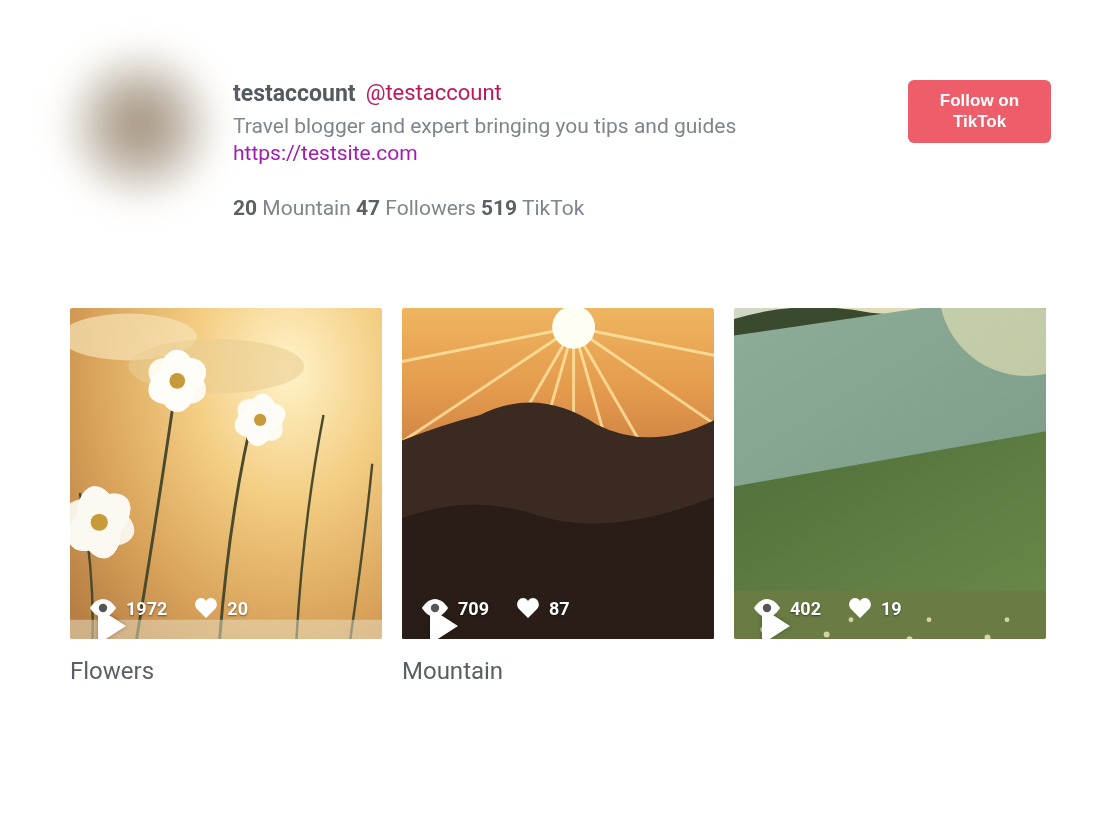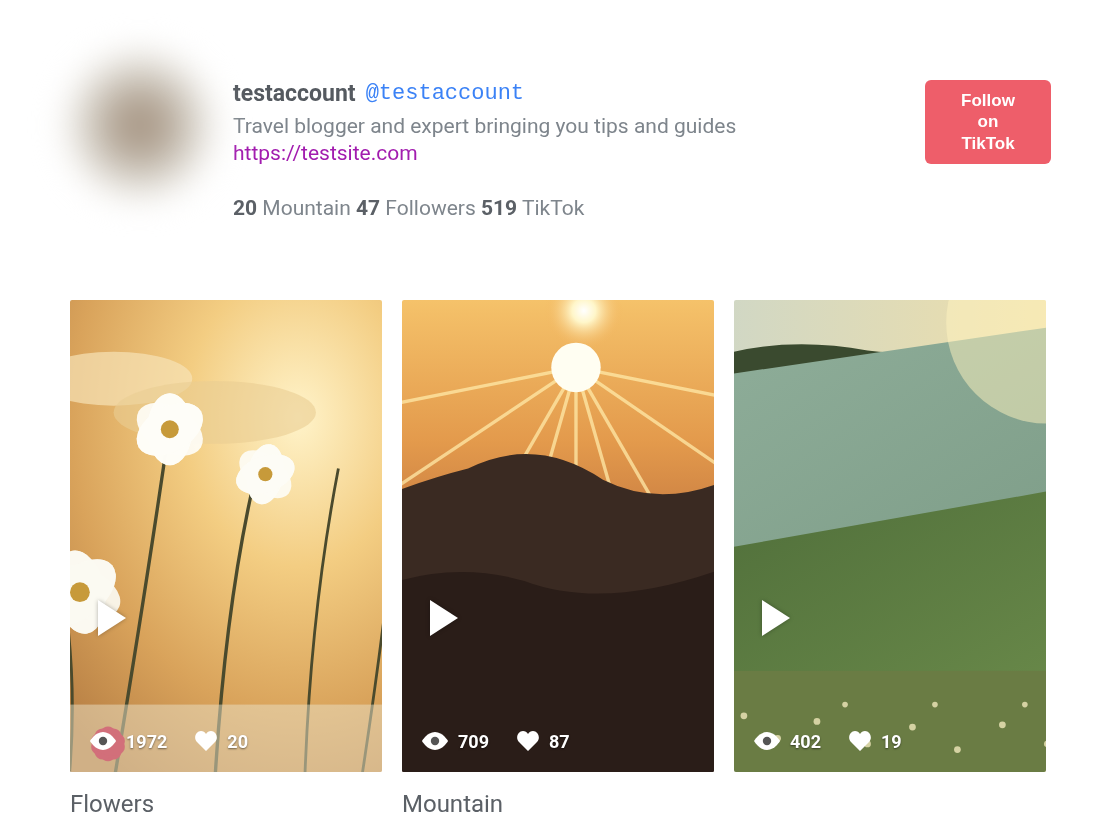--- a/index.html
+++ b/index.html
@@ -28,33 +28,32 @@
       margin-right: 18px;
       margin-top: -10px;
       margin-left: -5px;
     }
     .profile-info {
       flex: 1;
       padding-top: 20px;
     }
     .name-line {
       display: flex;
-      align-items: center;
+      align-items: flex-start;
       gap: 10px;
     }
     .display-name {
       font-size: 23px;
       font-weight: 700;
       color: #555a60;
     }
     .handle {
       font-size: 22px;
       font-weight: 400;
-      color: #3b82f6;
-      font-family: Liberation Mono, monospace;
+      color: #be185d;
     }
     .bio {
       margin-top: 6px;
       font-size: 21px;
       line-height: 1.3;
       color: #7e858c;
     }
     .bio .bio-link {
       display: block;
       color: #a21caf;
@@ -75,38 +74,39 @@
       background: #ee5e6a;
       color: #fff;
       border: none;
       border-radius: 6px;
       padding: 10px 24px;
       font-size: 17px;
       font-weight: 600;
       text-align: center;
       line-height: 1.25;
       cursor: pointer;
-      width: 126px;
+      width: 143px;
     }
     .feed {
       display: flex;
       gap: 20px;
       margin-top: 80px;
     }
     .card {
       flex: 1 1 0;
       display: flex;
       flex-direction: column;
     }
     .thumb {
       position: relative;
       width: 100%;
-      height: 472px;
+      height: 331px;
       border-radius: 2px;
       overflow: hidden;
+      margin-top: 8px;
     }
     .thumb svg.art {
       position: absolute;
       inset: 0;
       width: 100%;
       height: 100%;
       display: block;
     }
     .play-icon {
       position: absolute;

